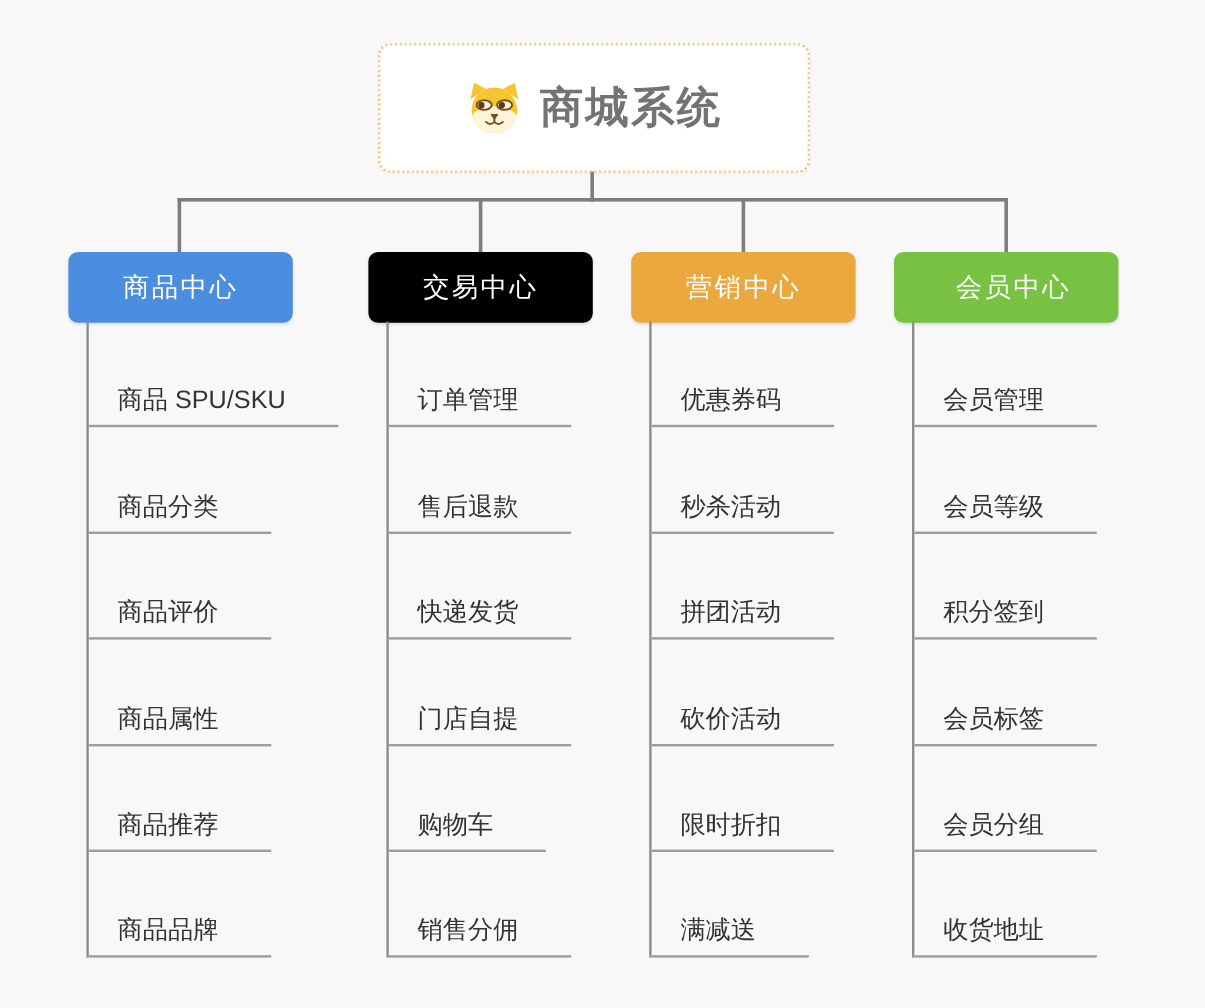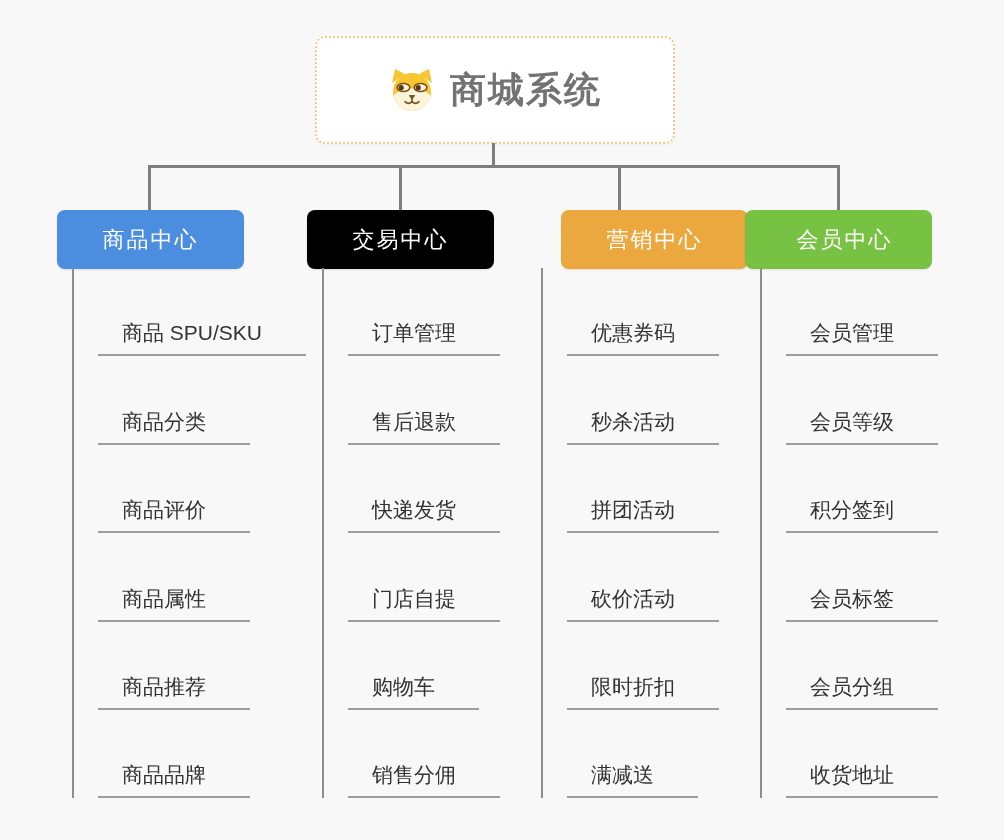--- a/index.html
+++ b/index.html
@@ -60,21 +60,20 @@
   .bx-0 { left: 57px; }
   .bx-1 { left: 307px; }
   .bx-2 { left: 526px; }
   .bx-3 { left: 745px; padding-left: 12px; }
 
   
   .col {
     position: absolute;
     top: 268px;
     border-left: 2px solid #8D8D8D;
-    padding-left: 24px;
   }
   .col-0 { left: 72px; }
   .col-1 { left: 322px; }
   .col-2 { left: 541px; }
   .col-3 { left: 760px; }
   .item {
     height: 88.4px;
     display: flex;
     align-items: flex-end;
     width: fit-content;
@@ -114,21 +113,21 @@
 
   <div class="conn conn-root-stem"></div>
   <div class="conn conn-horizontal"></div>
   <div class="conn conn-drop drop-0"></div>
   <div class="conn conn-drop drop-1"></div>
   <div class="conn conn-drop drop-2"></div>
   <div class="conn conn-drop drop-3"></div>
 
   <div class="branch-box bx-0" style="background-color: rgb(75, 142, 224);">商品中心</div>
   <div class="branch-box bx-1" style="background-color: #000000;">交易中心</div>
-  <div class="branch-box bx-2" style="background-color: rgb(235, 168, 63); margin-left: 35px;">营销中心</div>
+  <div class="branch-box bx-2" style="background-color: rgb(235, 168, 63);">营销中心</div>
   <div class="branch-box bx-3" style="background-color: rgb(119, 193, 67);">会员中心</div>
 
   <div class="col col-0">
     <div class="item">
         <span>商品 SPU/SKU</span>
       </div>
     <div class="item">
         <span>商品分类</span>
       </div>
     <div class="item">

